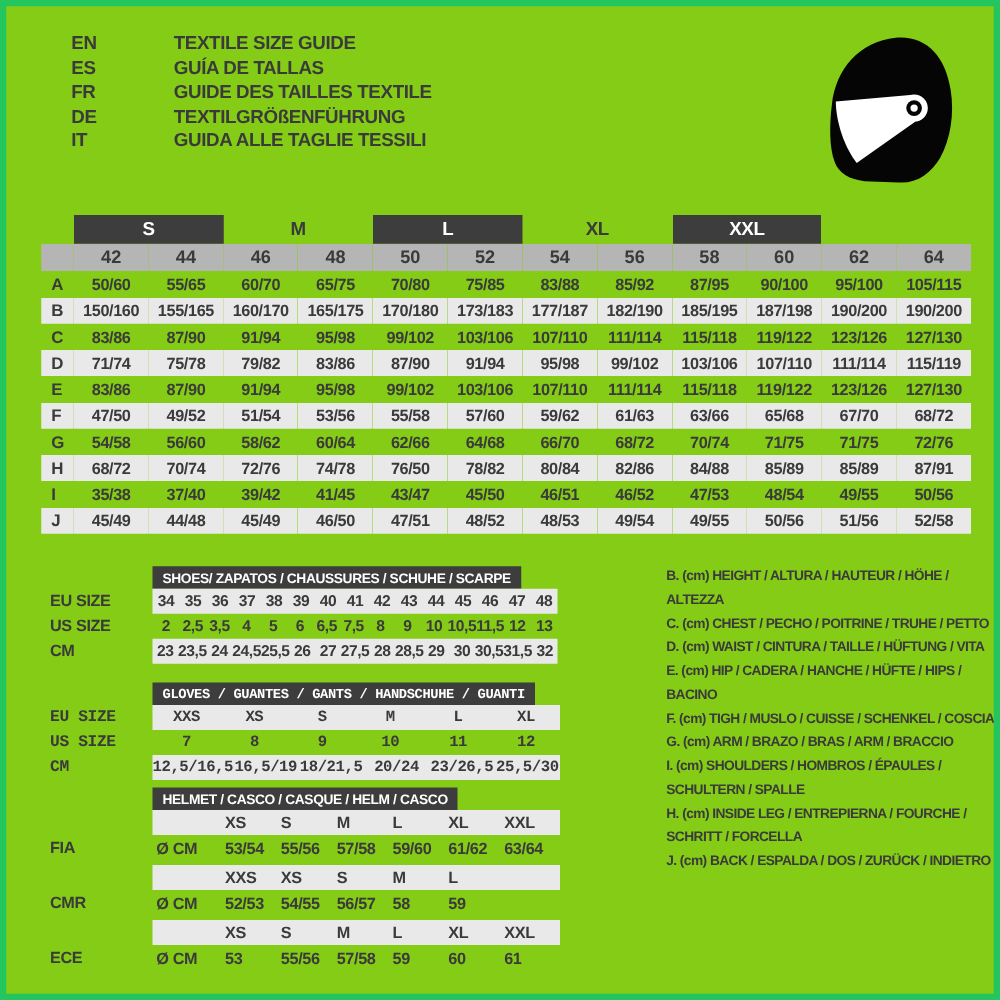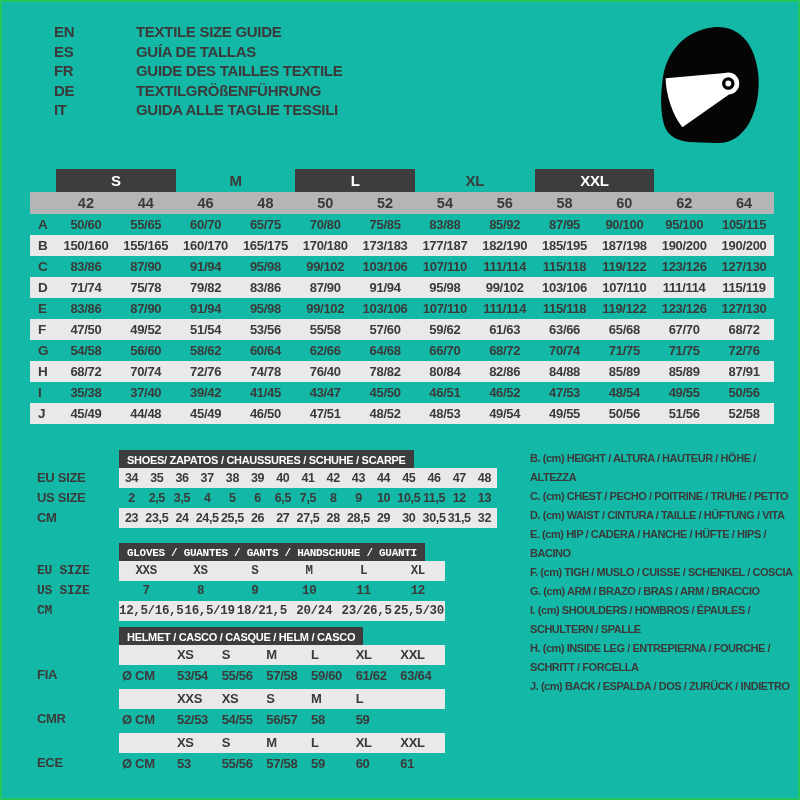--- a/index.html
+++ b/index.html
@@ -1,20 +1,20 @@
 <!DOCTYPE html>
 <html><head>
 <meta charset="utf-8">
 <style>
   * { margin:0; padding:0; box-sizing:border-box; }
   html,body { background:#fff; }
   body { font-family:"Liberation Sans", sans-serif; color:#3a3a3a; }
   .page {
-    position:relative; width:800px; height:800px; background:#14b8a6;
-    border:2px solid #22c55e; overflow:hidden;
+    position:relative; width:800px; height:800px; background:#84cc16;
+    border:5px solid #22c55e; overflow:hidden;
     font-weight:bold;
   }
 
   
   .lang-block { position:absolute; left:52px; top:20px; }
   .lang-row { display:flex; height:19.5px; align-items:center; }
   .lang-code { width:38px; font-size:15px; letter-spacing:-0.3px; }
   .lang-title { font-size:15px; letter-spacing:-0.3px;margin-left:44px; }
 
   
@@ -39,21 +39,21 @@
   .bt { margin-bottom:12px; }
   .bt-row { display:flex; align-items:stretch; }
   .bt-label { width:82px; flex:0 0 82px; font-size:13px; line-height:20px; letter-spacing:-0.3px; }
   .bt-bar {
     background:#3d3d3d; color:#fff; font-size:11px; letter-spacing:-0.3px;
     height:18px; line-height:21px; padding:0 8px; white-space:nowrap; width:fit-content;
   }
   .bt-content { display:flex; height:20px; line-height:20px; font-size:12.5px; letter-spacing:-0.35px; }
   .bt-content span { flex:1; text-align:center; white-space:nowrap; overflow:visible; }
   .bt-content.g { background:#e9e9e9; }
-  #shoes-table .bt-content { width:378px; }
+  #shoes-table .bt-content { width:324px; }
   #gloves-table .bt-content { width:326px; }
   #gloves-table .bt-content { font-size:12.5px; }
   #shoes-table { margin-bottom:15px; }
   #gloves-table { margin-bottom:6px;font-family:Liberation Mono, monospace; }
   
   .hm-content { display:flex; height:21px; line-height:21px; font-size:13px; letter-spacing:-0.3px; width:326px; }
   .hm-content.g { background:#e9e9e9; height:20px; line-height:20px; }
   .hm-unit { flex:0 0 58px; text-align:left; padding-left:3px; }
   .hm-cell { flex:1; text-align:left; white-space:nowrap; }
   #helmet-table .bt-row.spacer { height:3px; }
@@ -243,21 +243,21 @@
           <td>71/75</td>
           <td>71/75</td>
           <td>72/76</td>
         </tr>
         <tr class="data-row g">
           <td class="letter">H</td>
           <td>68/72</td>
           <td>70/74</td>
           <td>72/76</td>
           <td>74/78</td>
-          <td>76/40</td>
+          <td>76/50</td>
           <td>78/82</td>
           <td>80/84</td>
           <td>82/86</td>
           <td>84/88</td>
           <td>85/89</td>
           <td>85/89</td>
           <td>87/91</td>
         </tr>
         <tr class="data-row">
           <td class="letter">I</td>

